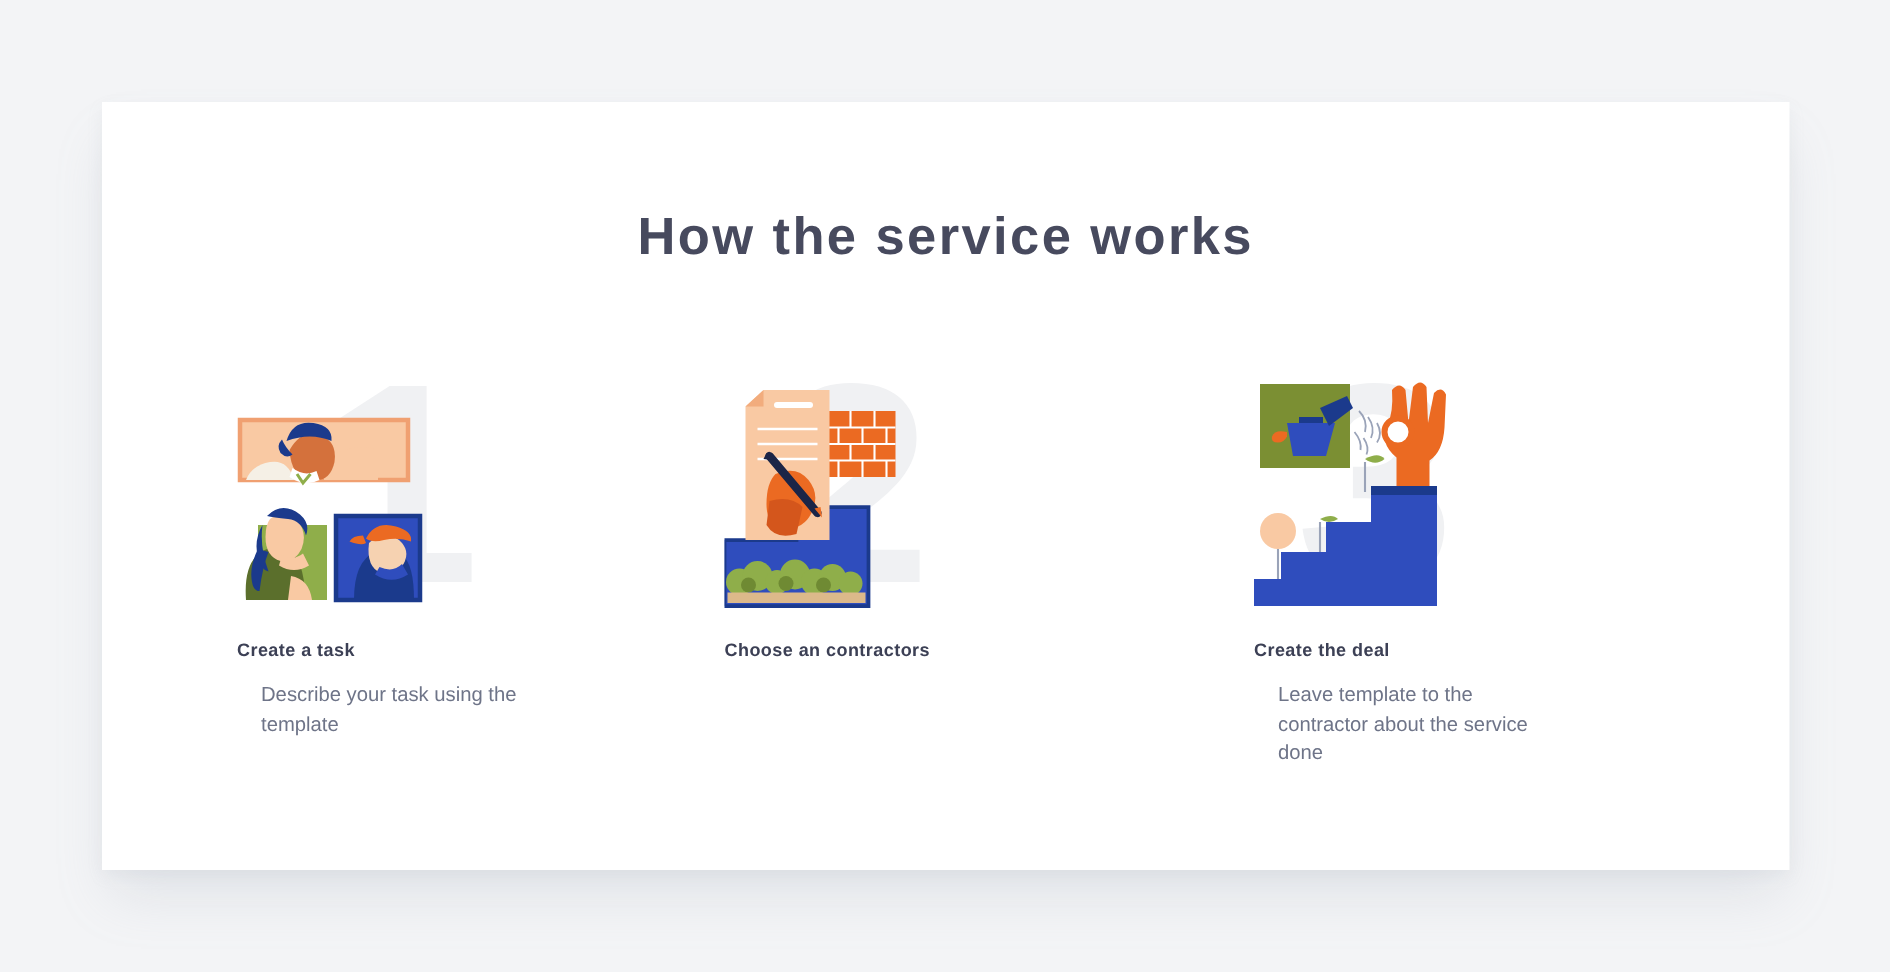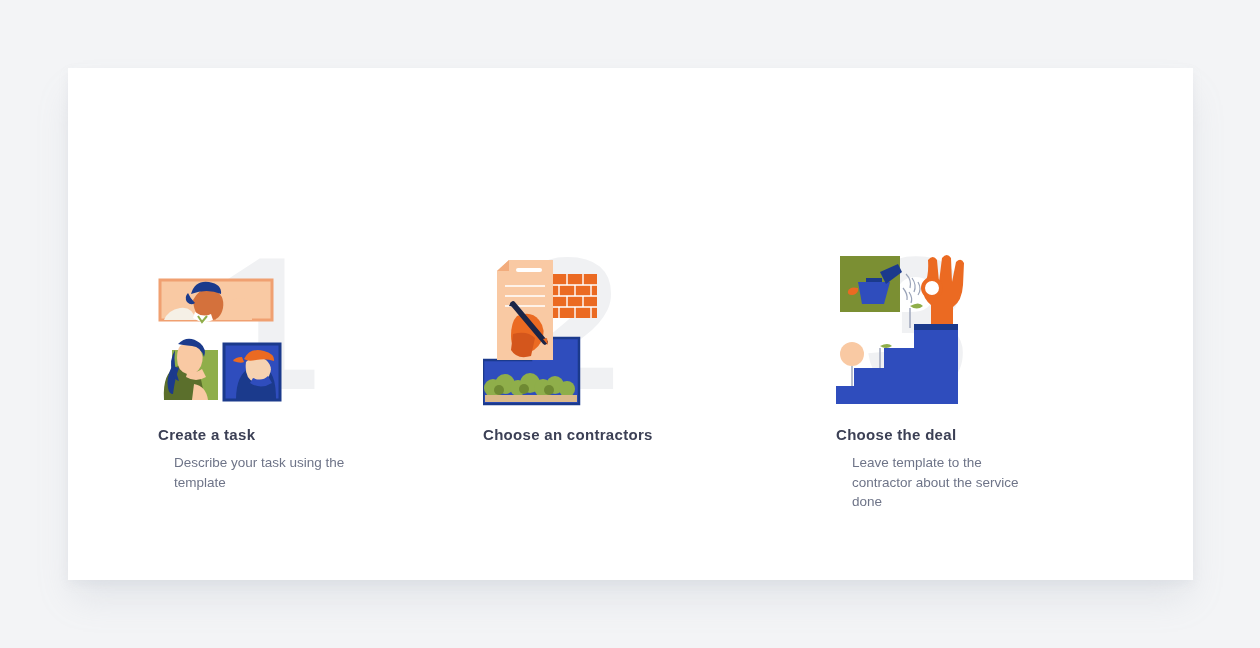--- a/index.html
+++ b/index.html
@@ -64,40 +64,41 @@
   }
   .n1 { left: 56px; top: 10px; }
   .n2 { left: 32px; top: 10px; }
   .n3 { left: 28px; top: 10px; }
 
   .scene { position: absolute; left: 0; top: 0; z-index: 2; }
 
   .step-title {
     position: absolute;
     top: 188px; left: 0;
-    font-size: 15px;
+    font-size: 12px;
     font-weight: bold;
     letter-spacing: 0.3px;
     color: #3c4055;
   }
   .step-desc {
     position: absolute;
     top: 215px; left: 16px;
     width: 185px;
     font-size: 13.5px;
     line-height: 19.5px;
     color: #6e7488;
   }
 </style>
 </head>
 <body>
 
 <div class="page">
   <div class="card">
 
+    <div class="title">How the service works</div>
 
     <div class="steps">
 
       <div class="step step-1">
         <div class="art">
           <div class="bignum n1">1</div>
           <svg class="scene" width="140" height="180" viewBox="0 0 140 180">
 
             <rect x="2" y="42" width="112" height="40" fill="#f9c9a3" stroke="#f0a071" stroke-width="3"></rect>
             <path d="M58 82 q-2 -16 14 -20 q18 -5 22 2 l0 18 z" fill="#f9c9a3"></path>
@@ -217,19 +218,19 @@
 
             <circle cx="16" cy="116" r="12" fill="#f9c9a3"></circle>
             <line x1="16" y1="128" x2="16" y2="148" stroke="#9aa3b8" stroke-width="1.4"></line>
 
             <line x1="44" y1="110" x2="44" y2="130" stroke="#9aa3b8" stroke-width="1.4"></line>
             <path d="M44 108 q8 -4 12 0 q-6 4 -12 0z" fill="#8fae4a"></path>
             <line x1="74" y1="70" x2="74" y2="90" stroke="#9aa3b8" stroke-width="1.4"></line>
             <path d="M74 68 q9 -5 13 0 q-6 5 -13 0z" fill="#8fae4a"></path>
           </svg>
         </div>
-        <div class="step-title">Choose the deal</div>
+        <div class="step-title">Create the deal</div>
         <div class="step-desc">Leave template to the contractor about the service done</div>
       </div>
 
     </div>
   </div>
 </div>
 
 </body></html>

